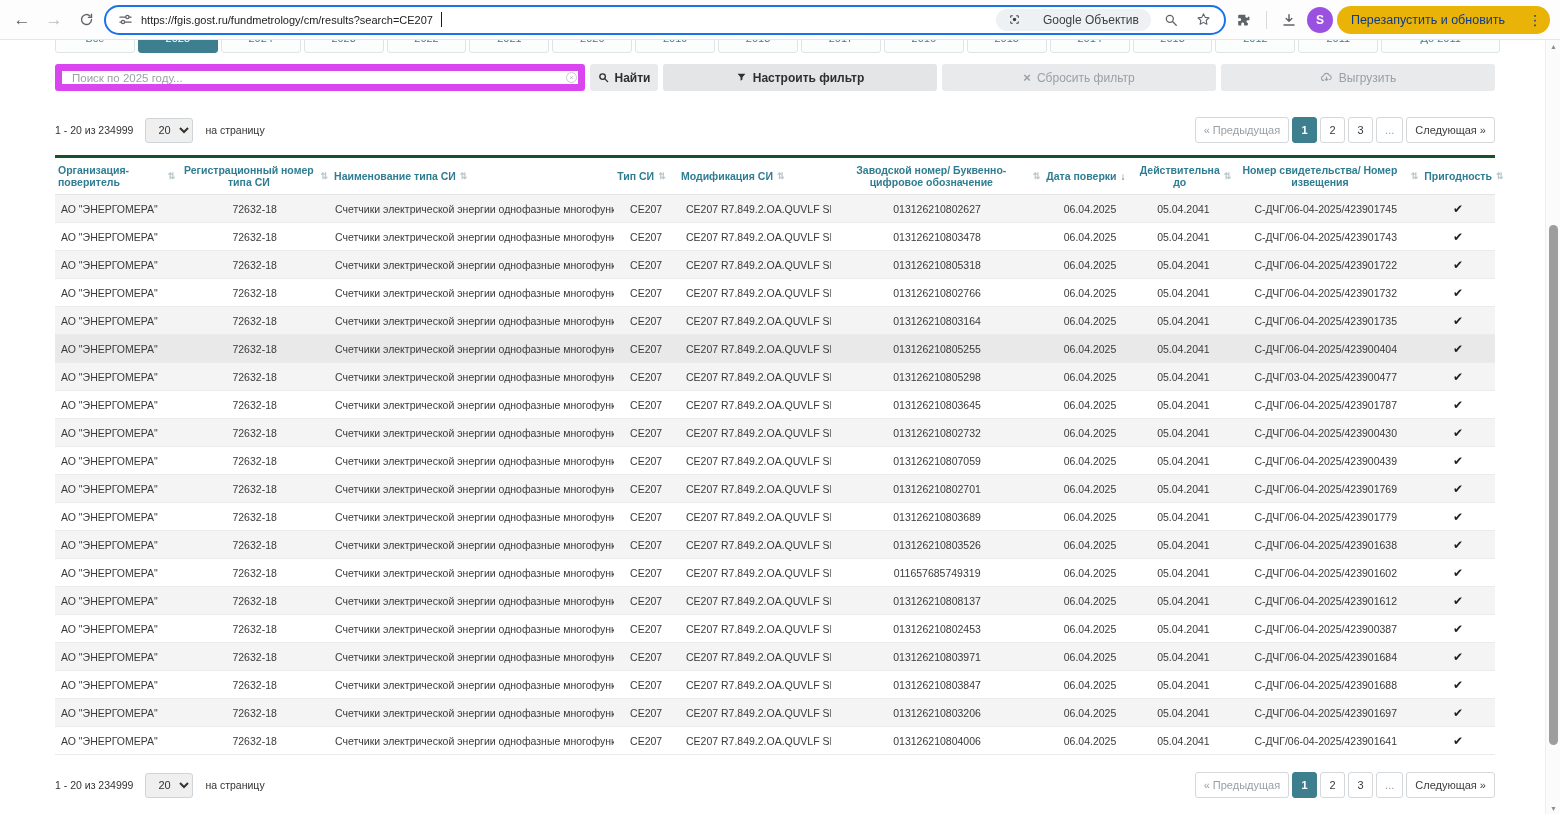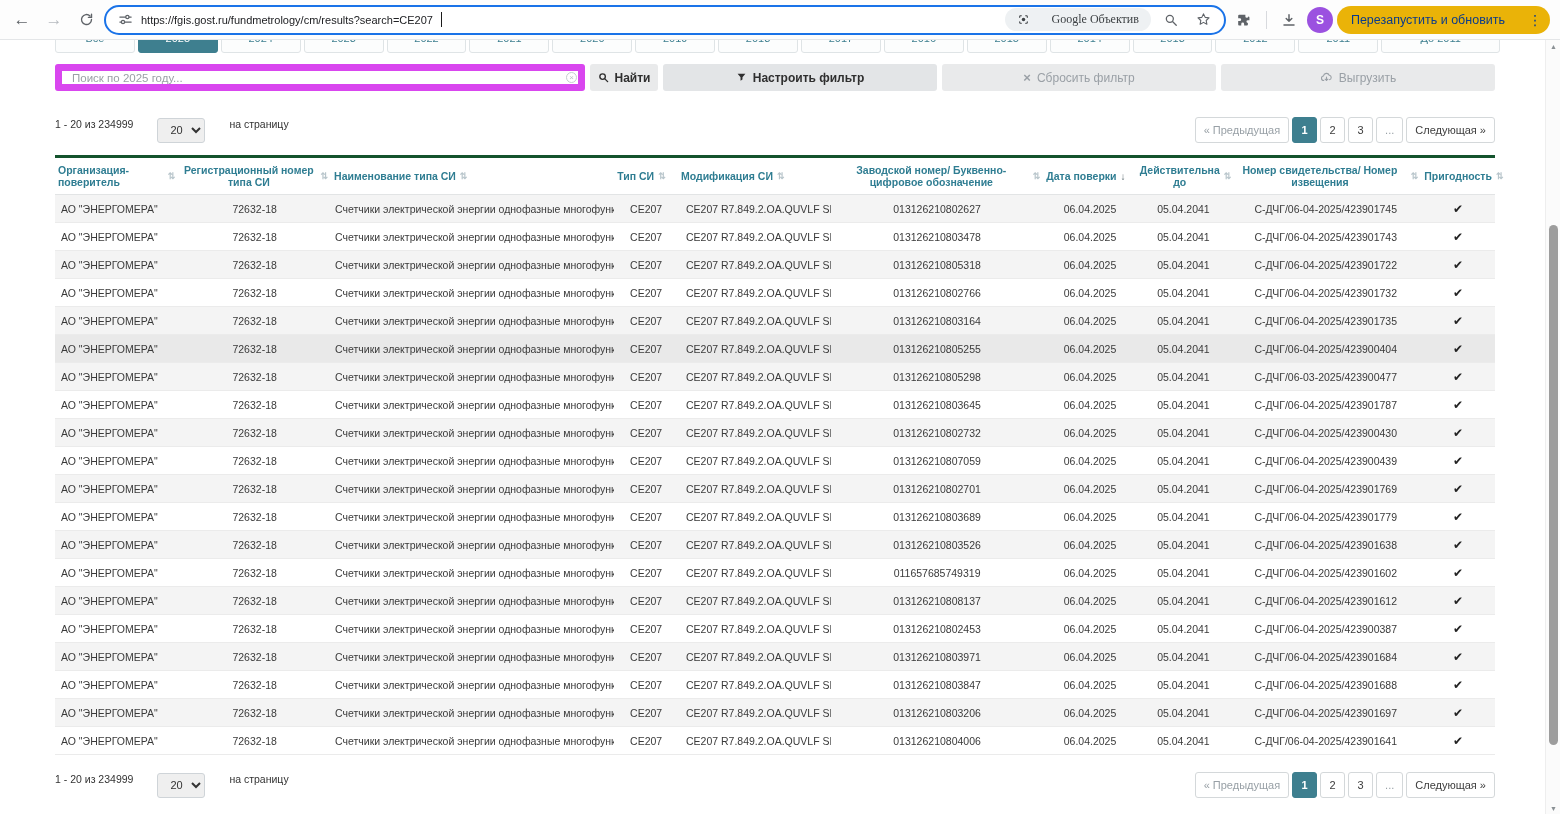--- a/index.html
+++ b/index.html
@@ -13,21 +13,21 @@
     justify-content:center; color:#5f6368; font-size:17px; cursor:pointer; flex:0 0 auto; }
   .nav-btn.disabled { color:#b6babf; }
   .nav-btn svg { display:block; }
   .omnibox { flex:1; height:30px; border:2px solid #1a73e8; border-radius:16px;
     background:#fff; display:flex; align-items:center; padding:0 8px 0 12px; gap:8px; min-width:0; }
   .tune-ic { color:#5f6368; display:flex; }
   .url-text { font-size:11px; color:#202124; white-space:nowrap; }
   .caret { width:1px; height:15px; background:#1b1b1b; display:inline-block; }
   .omni-spacer { flex:1; }
   .lens-chip { display:flex; align-items:center; gap:22px; background:#eef1f3;
-    border-radius:13px; padding:4px 12px; font-size:12px; color:#3c4043; white-space:nowrap; cursor:pointer;font-family:Liberation Serif, serif; }
+    border-radius:13px; padding:4px 12px; font-size:12px; color:#3c4043; white-space:nowrap; cursor:pointer; }
   .omni-ic { color:#5f6368; display:flex; padding:0 5px; cursor:pointer; }
   .vsep { width:1px; height:18px; background:#d8dade; margin:0 4px; }
   .avatar { width:26px; height:26px; border-radius:50%; background:#9b51e0; color:#fff;
     font-size:12px; font-weight:bold; display:flex; align-items:center; justify-content:center; cursor:pointer; }
   .relaunch { background:#eab308; color:#0a3b8c; border-radius:15px; height:28px;
     display:flex; align-items:center; gap:23px; padding:0 8px 0 14px; font-size:12.5px; cursor:pointer; white-space:nowrap; }
   .kebab { font-size:14px; color:#0a3b8c; }
 
   
   .page { position:relative; width:1545px; }
@@ -50,21 +50,21 @@
     font-family:inherit; font-weight:600; }
   .btn-find { width:68px; flex:0 0 auto; }
   .btn-wide { flex:1; }
   .btn-filter { background:#e3e5e7; }
   .btn.disabled { color:#9aa0a6; font-weight:400; }
   .x-ic { font-weight:bold; font-size:13px; }
 
   .pager-row { margin:0 50px 0 55px; display:flex; justify-content:space-between; align-items:center; }
   .pager-row.top { margin-top:26px; margin-bottom:10px; }
   .pager-row.bottom { margin-top:17px; }
-  .pager-left { display:flex; align-items:flex-start; gap:24px; font-size:10.5px; color:#333; }
+  .pager-left { display:flex; align-items:center; gap:12px; font-size:10.5px; color:#333; }
   .pager-left select { width:48px; height:25px; border:1px solid #cfd4d8; border-radius:3px;
     font-size:11px; color:#333; font-family:inherit; padding-left:8px; }
   .pager { display:flex; gap:3px; }
   .pager-btn { min-width:25px; height:26px; border:1px solid #d4d8da; border-radius:3px; background:#fff;
     display:flex; align-items:center; justify-content:center; padding:0 8px; font-size:11px;
     color:#3c3c3c; cursor:pointer; white-space:nowrap; }
   .pager-btn.muted { color:#98a0a6; }
   .pager-btn.active { background:#3e7f8f; border-color:#3e7f8f; color:#fff; font-weight:bold; }
 
   table { width:1440px; margin:12px 50px 0 55px; border-collapse:collapse; table-layout:fixed; }
@@ -372,21 +372,21 @@
         </tr>
         <tr>
           <td class="col-org">АО "ЭНЕРГОМЕРА"</td>
           <td class="col-reg">72632-18</td>
           <td class="col-name">Счетчики электрической энергии однофазные многофункциональные</td>
           <td class="col-type">CE207</td>
           <td class="col-mod">CE207 R7.849.2.OA.QUVLF SPDS</td>
           <td class="col-serial">013126210805298</td>
           <td class="col-date">06.04.2025</td>
           <td class="col-valid">05.04.2041</td>
-          <td class="col-cert">С-ДЧГ/06-03-2025/423900477</td>
+          <td class="col-cert">С-ДЧГ/03-04-2025/423900477</td>
           <td class="col-fit">✔</td>
         </tr>
         <tr>
           <td class="col-org">АО "ЭНЕРГОМЕРА"</td>
           <td class="col-reg">72632-18</td>
           <td class="col-name">Счетчики электрической энергии однофазные многофункциональные</td>
           <td class="col-type">CE207</td>
           <td class="col-mod">CE207 R7.849.2.OA.QUVLF SPDS</td>
           <td class="col-serial">013126210803645</td>
           <td class="col-date">06.04.2025</td>

